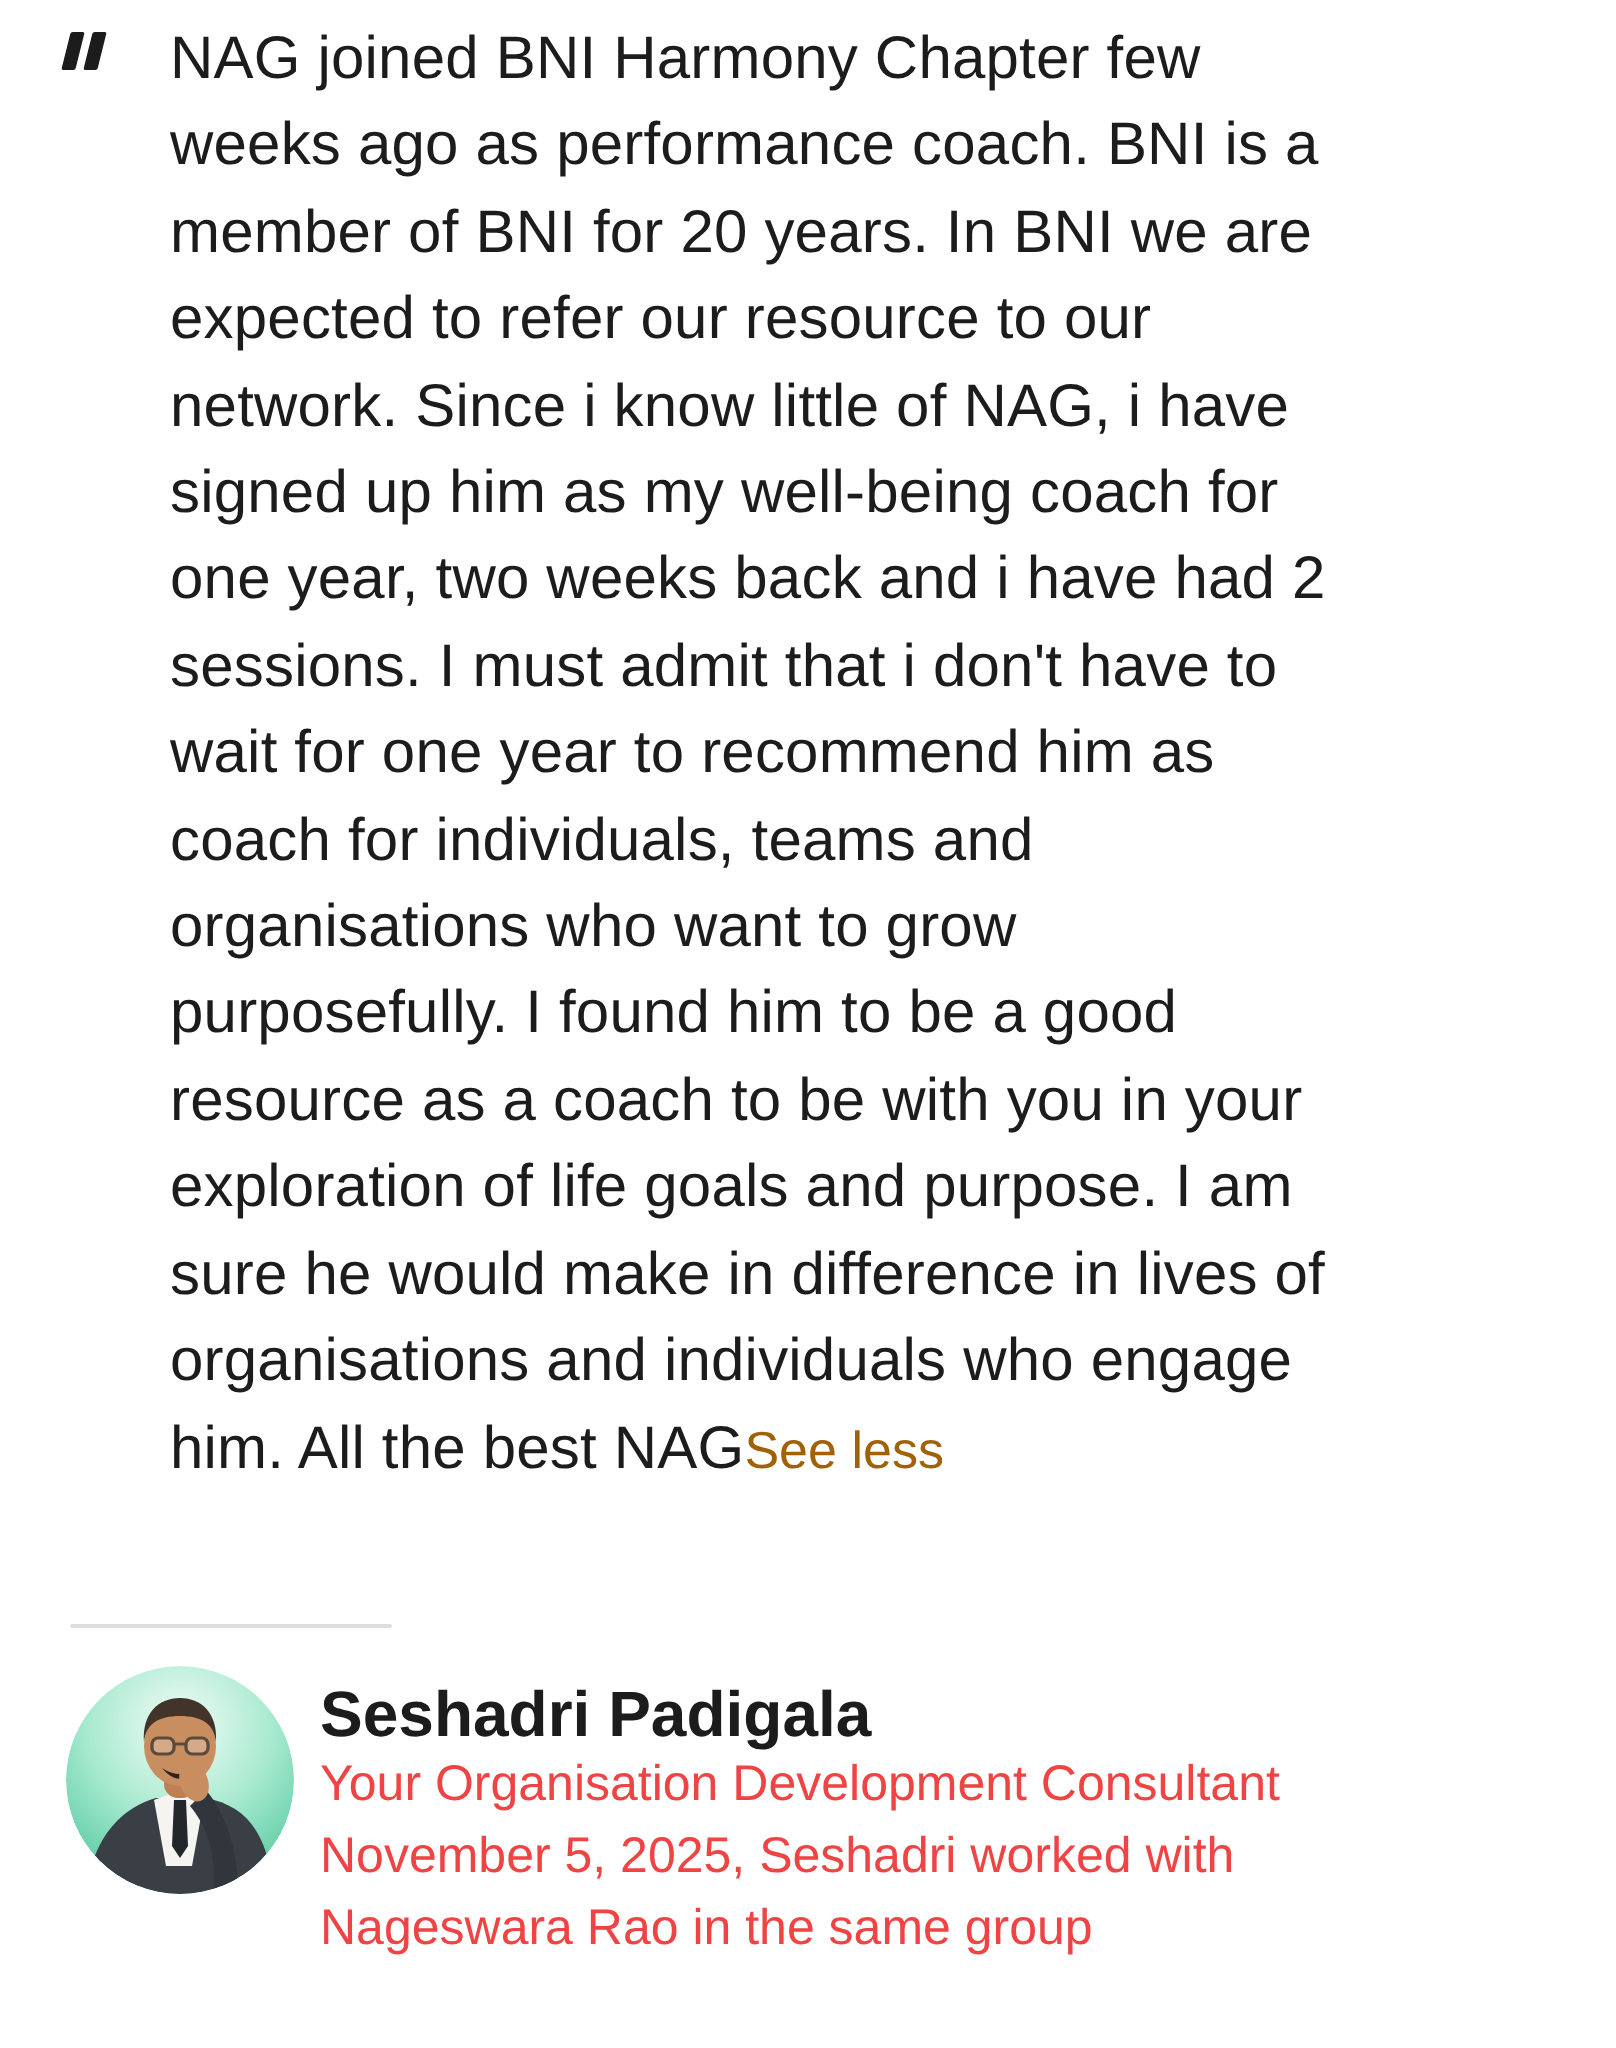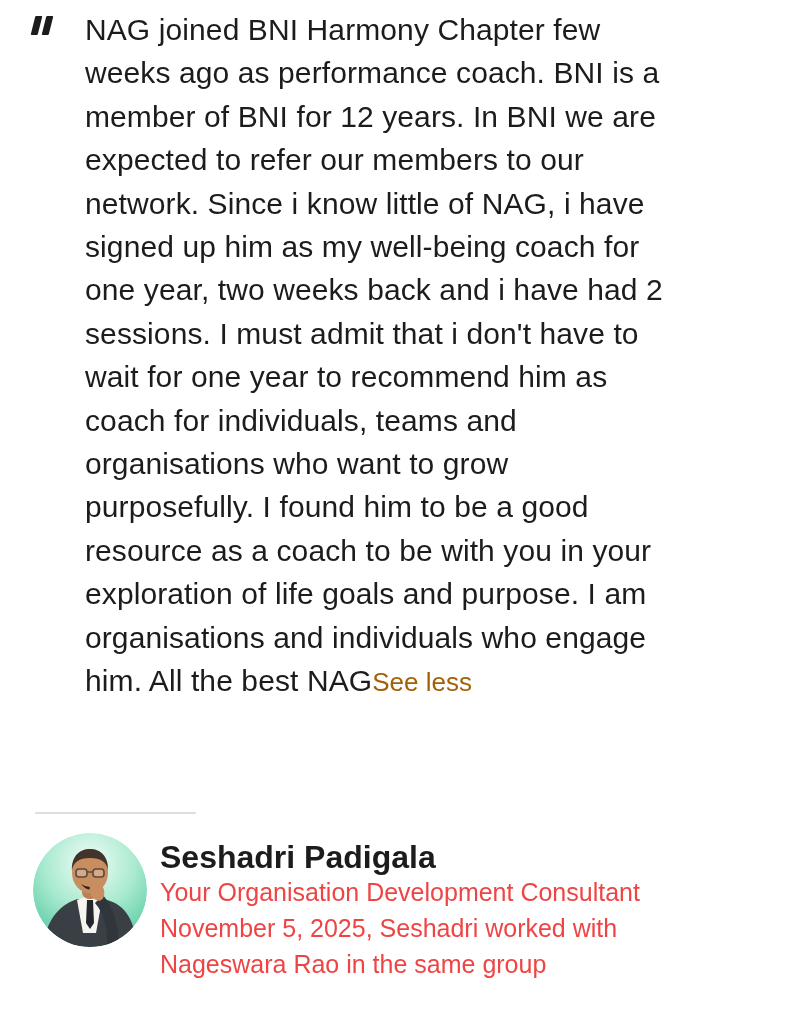--- a/index.html
+++ b/index.html
@@ -124,32 +124,33 @@
 
   <div class="quote-icon">
     <span></span>
     <span></span>
   </div>
 
   <div class="quote-body">
     <div>
         <div class="q-line">NAG joined BNI Harmony Chapter few</div>
         <div class="q-line">weeks ago as performance coach. BNI is a</div>
-        <div class="q-line">member of BNI for 12 years. In BNI we are</div>
-        <div class="q-line">expected to refer our members to our</div>
+        <div class="q-line">member of BNI for 20 years. In BNI we are</div>
+        <div class="q-line">expected to refer our resource to our</div>
         <div class="q-line">network. Since i know little of NAG, i have</div>
         <div class="q-line">signed up him as my well-being coach for</div>
         <div class="q-line">one year, two weeks back and i have had 2</div>
         <div class="q-line">sessions. I must admit that i don't have to</div>
         <div class="q-line">wait for one year to recommend him as</div>
         <div class="q-line">coach for individuals, teams and</div>
         <div class="q-line">organisations who want to grow</div>
         <div class="q-line">purposefully. I found him to be a good</div>
         <div class="q-line">resource as a coach to be with you in your</div>
         <div class="q-line">exploration of life goals and purpose. I am</div>
+        <div class="q-line">sure he would make in difference in lives of</div>
         <div class="q-line">organisations and individuals who engage</div>
       </div>
     <div class="last-row">
       <span class="q-line">him. All the best NAG</span>
       <button class="see-less">See less</button>
     </div>
   </div>
 
   <div class="divider"></div>
 

